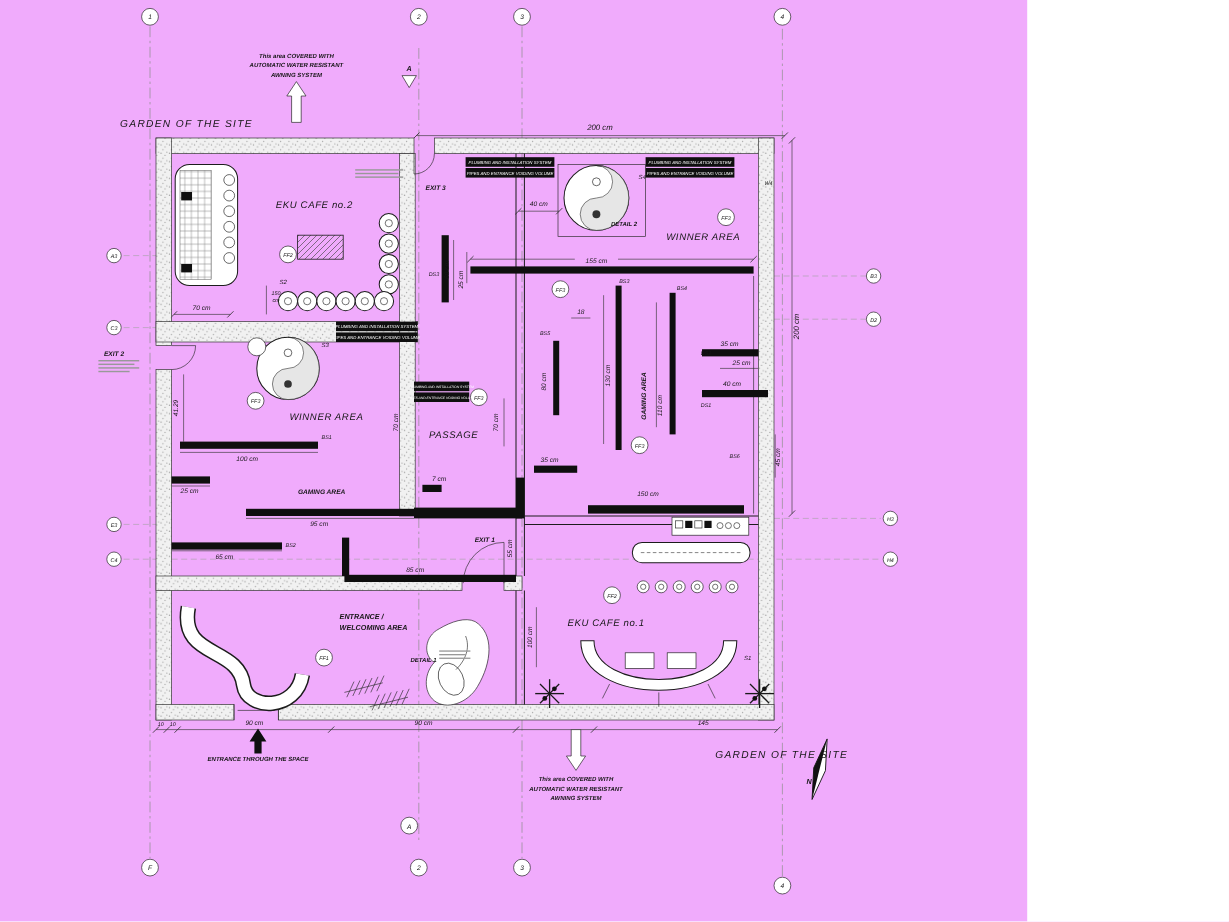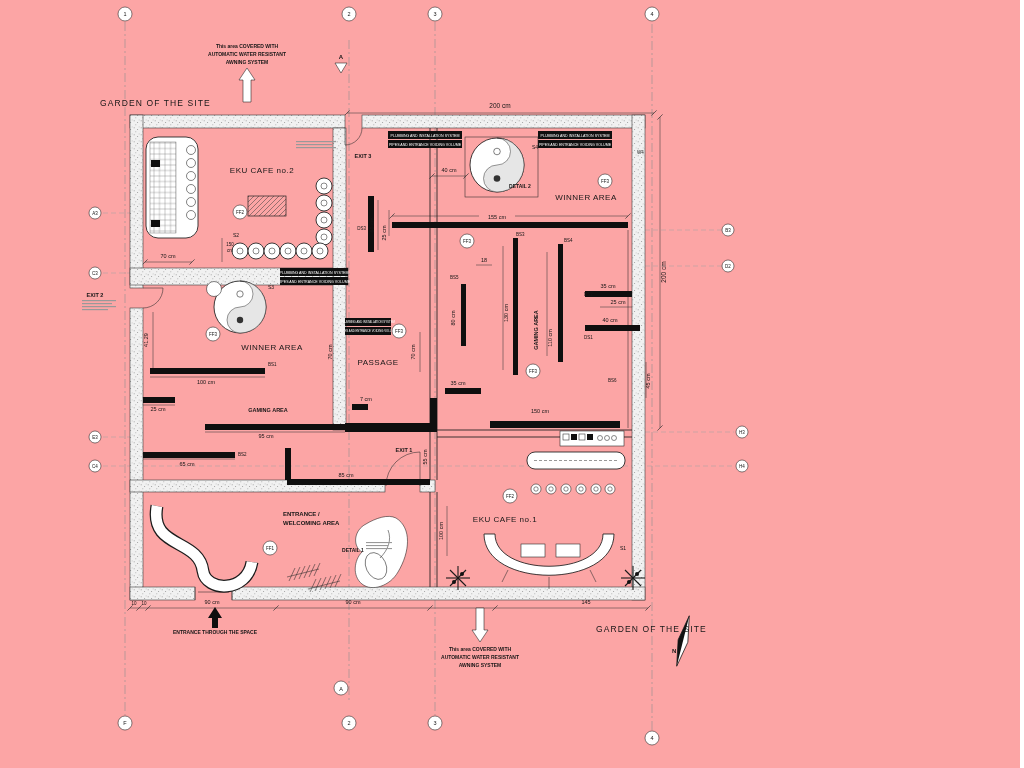--- a/index.html
+++ b/index.html
@@ -1,16 +1,16 @@
 <!DOCTYPE html>
 <html><head>
 <meta charset="utf-8">
 <style>
   html,body{margin:0;padding:0;background:#fff;}
-  .stage{position:relative;width:1020px;height:768px;background:#fca5a5;overflow:hidden;}
+  .stage{position:relative;width:856px;height:768px;background:#f0abfc;overflow:hidden;font-style:italic;}
   svg{position:absolute;left:0;top:0;}
   text{font-family:"Liberation Sans",sans-serif;fill:#161616;}
   .t9{font-size:8.5px;letter-spacing:1.1px;}
   .t8{font-size:8px;letter-spacing:.5px;}
   .t7{font-size:6.5px;}
   .t65{font-size:6px;}
   .t6{font-size:5.5px;}
   .t5{font-size:5px;}
   .t45{font-size:4.5px;}
   .t36{font-size:3.6px;}

